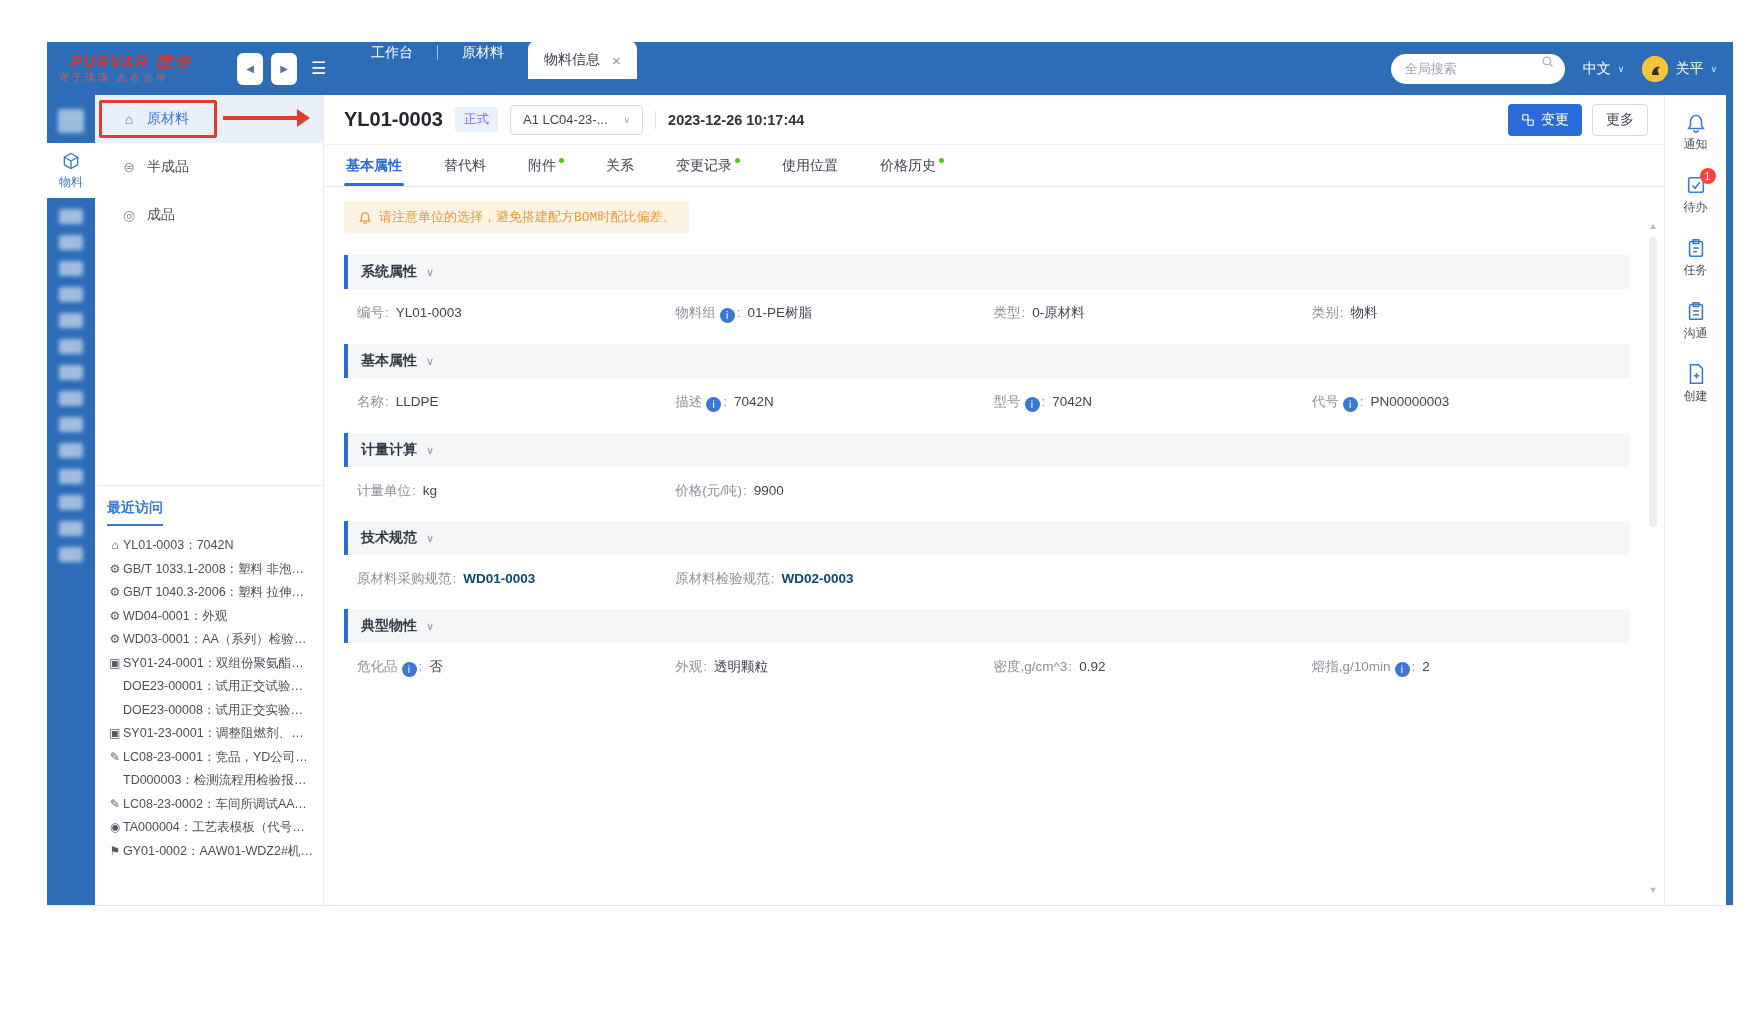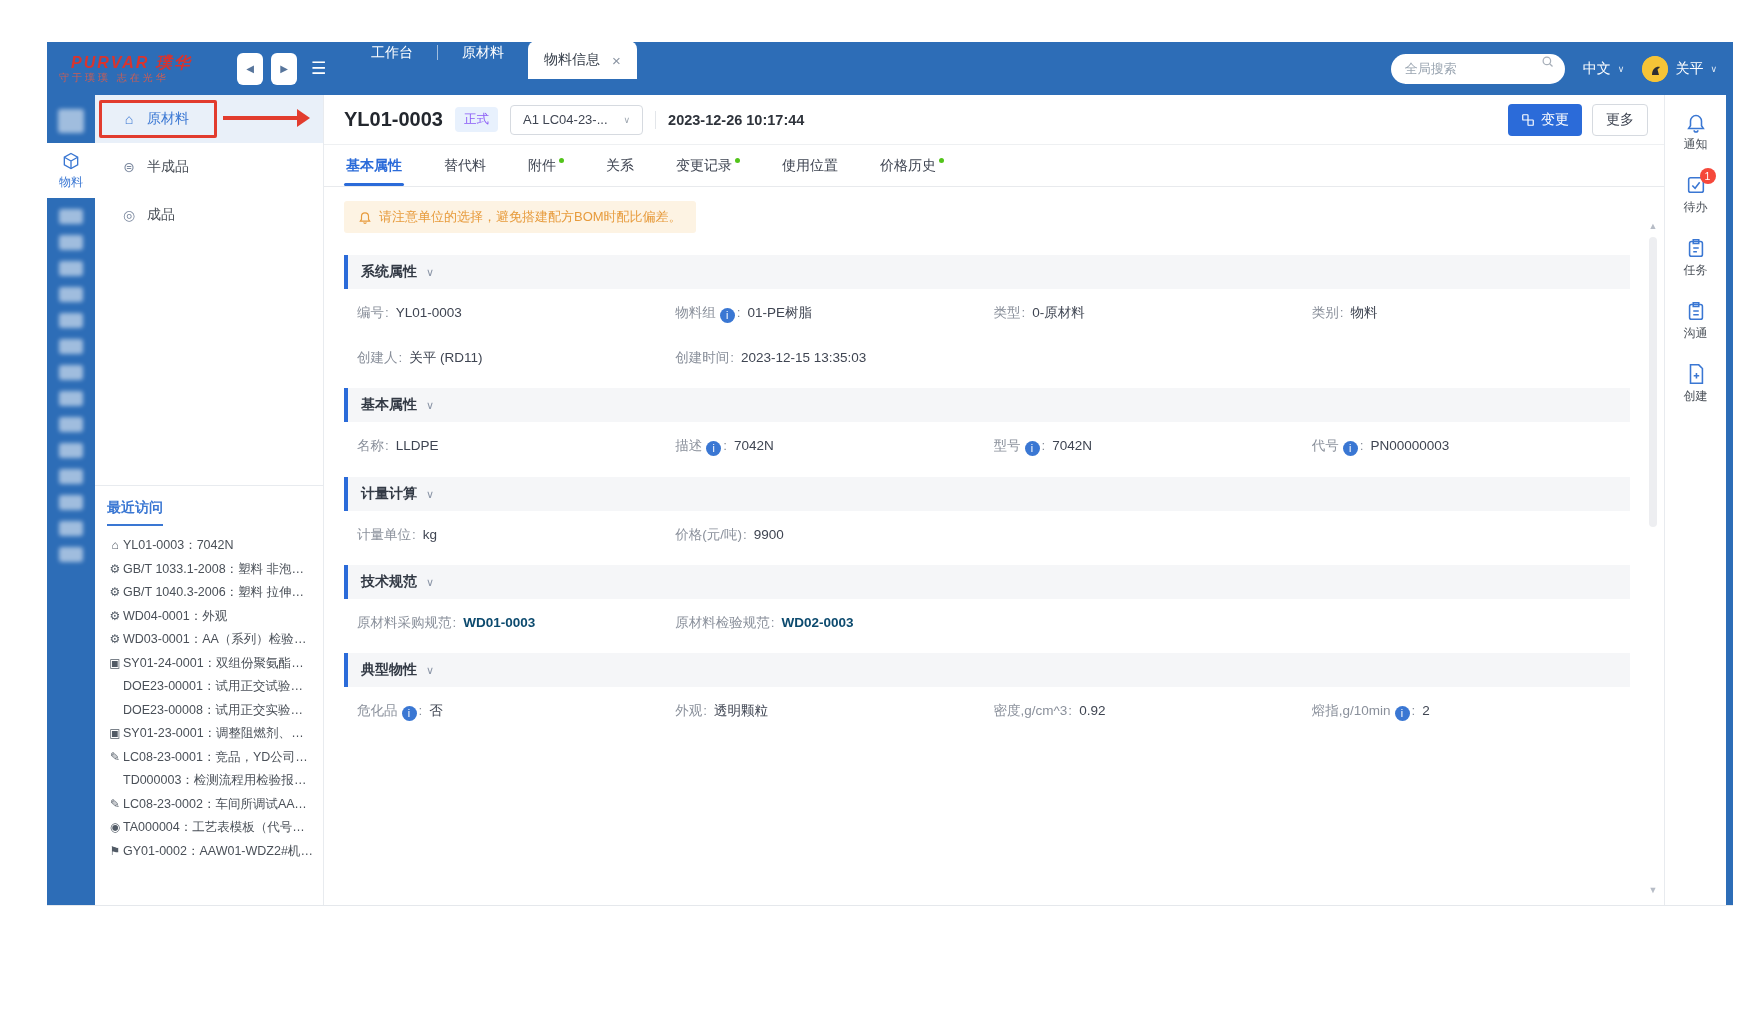--- a/index.html
+++ b/index.html
@@ -88,21 +88,21 @@
             border-bottom: 1px solid #e8eaed; flex: 0 0 auto; }
   .tab { display: flex; align-items: center; font-size: 14px; color: #3f4552; cursor: pointer;
          position: relative; padding: 0 2px; }
   .tab.active { color: #2b6bd9; font-weight: 700; }
   .tab.active:after { content: ""; position: absolute; left: 0; right: 0; bottom: 0; height: 3px;
                       background: #2b6bd9; border-radius: 2px; }
   .tab .gdot { width: 5px; height: 5px; border-radius: 50%; background: #52c41a; margin: -10px 0 0 3px; }
 
   .scrollarea { flex: 1; padding: 14px 34px 0 20px; position: relative; overflow: hidden; }
   .notice { display: inline-flex; align-items: center; gap: 7px; background: #fdf3e3; color: #e79b3c;
-            font-size: 13px; padding: 7px 14px; border-radius: 3px; margin-bottom: 14px; }
+            font-size: 13px; padding: 7px 14px; border-radius: 3px; margin-bottom: 14px; font-family: Liberation Mono, monospace; }
   .sec-bar { background: #f5f6f8; border-left: 4px solid #2b6bd9; height: 34px; display: flex;
              align-items: center; gap: 9px; padding-left: 13px; margin: 8px 0 2px; cursor: pointer; }
   .sec-title { font-weight: 700; font-size: 14px; color: #333a45; }
   .sec-chev { color: #8a94a6; font-size: 11px; }
   .frow { display: grid; grid-template-columns: repeat(4, 1fr); padding: 13px 0 13px 13px; }
   .fcell { font-size: 13.5px; white-space: nowrap; overflow: hidden; text-overflow: ellipsis; }
   .flabel { color: #8a909b; }
   .fcolon { color: #8a909b; margin: 0 7px 0 1px; }
   .fval { color: #3f4552; }
   .fval.link { color: #0c4a6e; cursor: pointer; font-weight: bold; }
@@ -313,24 +313,20 @@
                 <div class="sec-bar">
                   <span class="sec-title">系统属性</span>
                   <span class="sec-chev">∨</span>
                 </div>
                 <div class="frow">
                   <div class="fcell"><span class="flabel">编号</span><span class="fcolon">:</span><span class="fval">YL01-0003</span></div>
                   <div class="fcell"><span class="flabel">物料组</span><i class="info-i">i</i><span class="fcolon">:</span><span class="fval">01-PE树脂</span></div>
                   <div class="fcell"><span class="flabel">类型</span><span class="fcolon">:</span><span class="fval">0-原材料</span></div>
                   <div class="fcell"><span class="flabel">类别</span><span class="fcolon">:</span><span class="fval">物料</span></div>
                 </div>
-                <div class="frow">
-                  <div class="fcell"><span class="flabel">创建人</span><span class="fcolon">:</span><span class="fval">关平 (RD11)</span></div>
-                  <div class="fcell"><span class="flabel">创建时间</span><span class="fcolon">:</span><span class="fval">2023-12-15 13:35:03</span></div>
-                </div>
               </section>
               <section>
                 <div class="sec-bar">
                   <span class="sec-title">基本属性</span>
                   <span class="sec-chev">∨</span>
                 </div>
                 <div class="frow">
                   <div class="fcell"><span class="flabel">名称</span><span class="fcolon">:</span><span class="fval">LLDPE</span></div>
                   <div class="fcell"><span class="flabel">描述</span><i class="info-i">i</i><span class="fcolon">:</span><span class="fval">7042N</span></div>
                   <div class="fcell"><span class="flabel">型号</span><i class="info-i">i</i><span class="fcolon">:</span><span class="fval">7042N</span></div>

